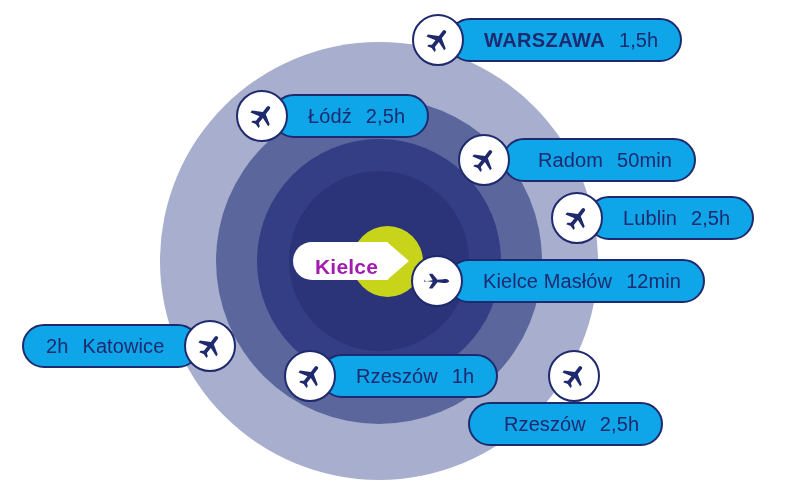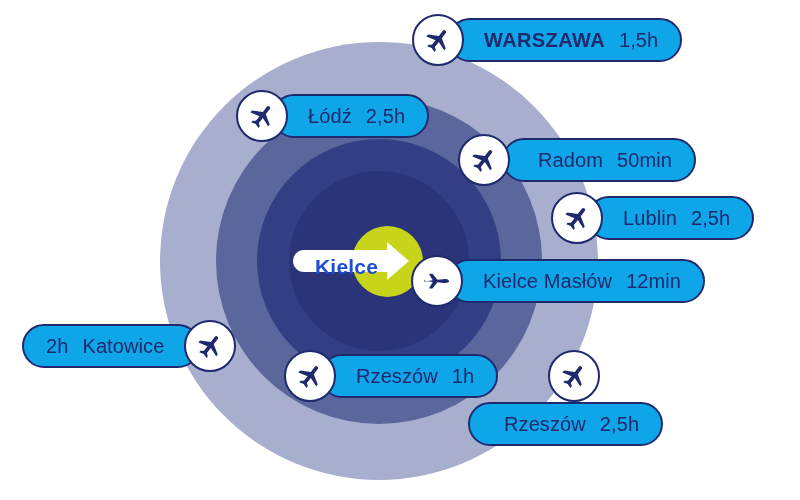--- a/index.html
+++ b/index.html
@@ -75,30 +75,30 @@
 
   
   .kielce-tag {
     position: absolute;
     height: 38px;
     display: flex;
     align-items: center;
     z-index: 4;
   }
   .kielce-body {
-    height: 22px;
+    height: 38px;
     background: #ffffff;
     border-top-left-radius: 19px;
     border-bottom-left-radius: 19px;
     display: flex;
     align-items: center;
     padding: 12px 10px 0 22px;
     font-size: 21px;
     font-weight: bold;
-    color: #1d4ed8;
+    color: #a21caf;
     letter-spacing: 0.2px;
   }
   .kielce-arrow {
     width: 0; height: 0;
     border-top: 19px solid transparent;
     border-bottom: 19px solid transparent;
     border-left: 22px solid #ffffff;
     margin-left: -1px;
   }
 </style>

